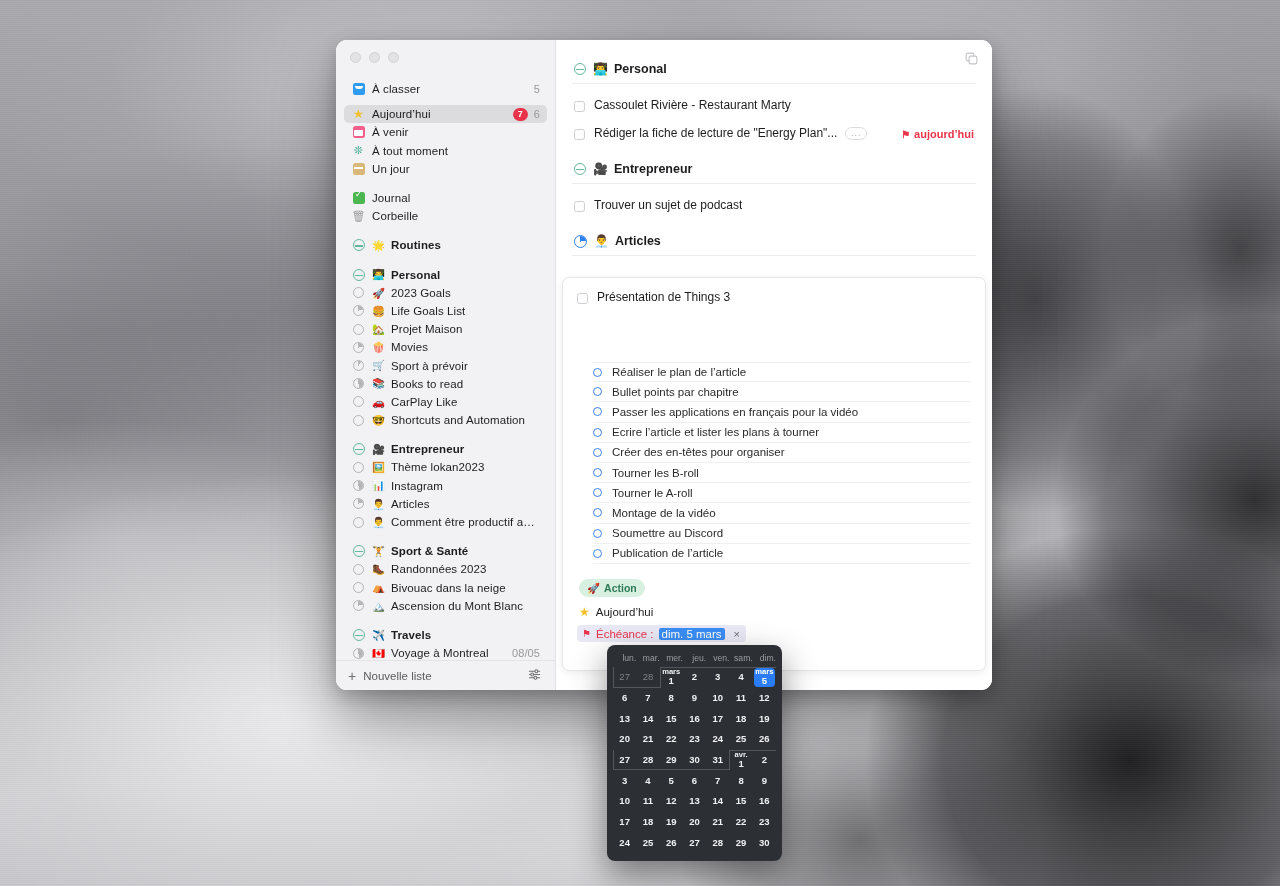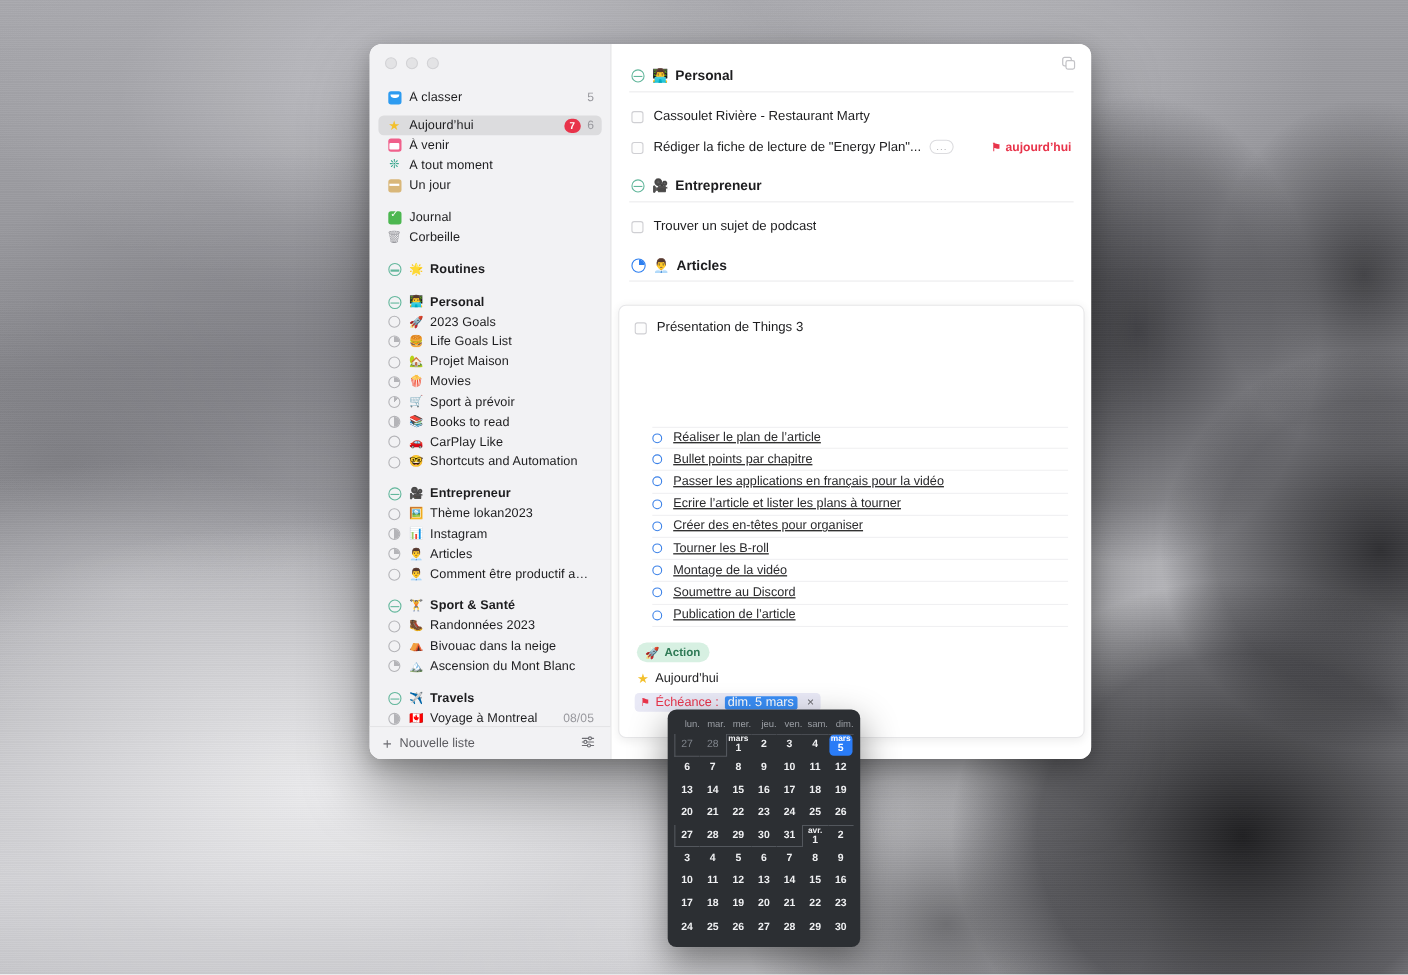--- a/index.html
+++ b/index.html
@@ -219,21 +219,21 @@
     background: #fff;
     border: 1px solid #e6e6e8;
     border-radius: 7px;
     box-shadow: 0 2px 9px rgba(0,0,0,.07);
     padding: 12px 14px;
     overflow: hidden;
   }
   #task-card .card-title-row {
     display: flex; align-items: flex-end; font-size: 12px; color:#1d1d1f;
   }
-  #checklist { margin-top: 84px; padding-left: 16px; text-decoration: underline; }
+  #checklist { margin-top: 58px; padding-left: 16px; }
   .chk-row {
     display: flex; align-items: center;
     height: 20.2px;
     font-size: 11.5px; color: #2a2a2c;
     border-bottom: 1px solid #f0f0f2;
   }
   .chk-row:first-child { border-top: 1px solid #f0f0f2; }
   .chk-o {
     width: 9px; height: 9px; min-width: 9px; border-radius: 50%;
     border: 1.2px solid #3c82e8; margin-right: 10px;
@@ -642,20 +642,24 @@
           <div class="chk-row">
             <span class="chk-o"></span>
             <span>Créer des en-têtes pour organiser</span>
           </div>
           <div class="chk-row">
             <span class="chk-o"></span>
             <span>Tourner les B-roll</span>
           </div>
           <div class="chk-row">
             <span class="chk-o"></span>
+            <span>Tourner le A-roll</span>
+          </div>
+          <div class="chk-row">
+            <span class="chk-o"></span>
             <span>Montage de la vidéo</span>
           </div>
           <div class="chk-row">
             <span class="chk-o"></span>
             <span>Soumettre au Discord</span>
           </div>
           <div class="chk-row">
             <span class="chk-o"></span>
             <span>Publication de l’article</span>
           </div>

